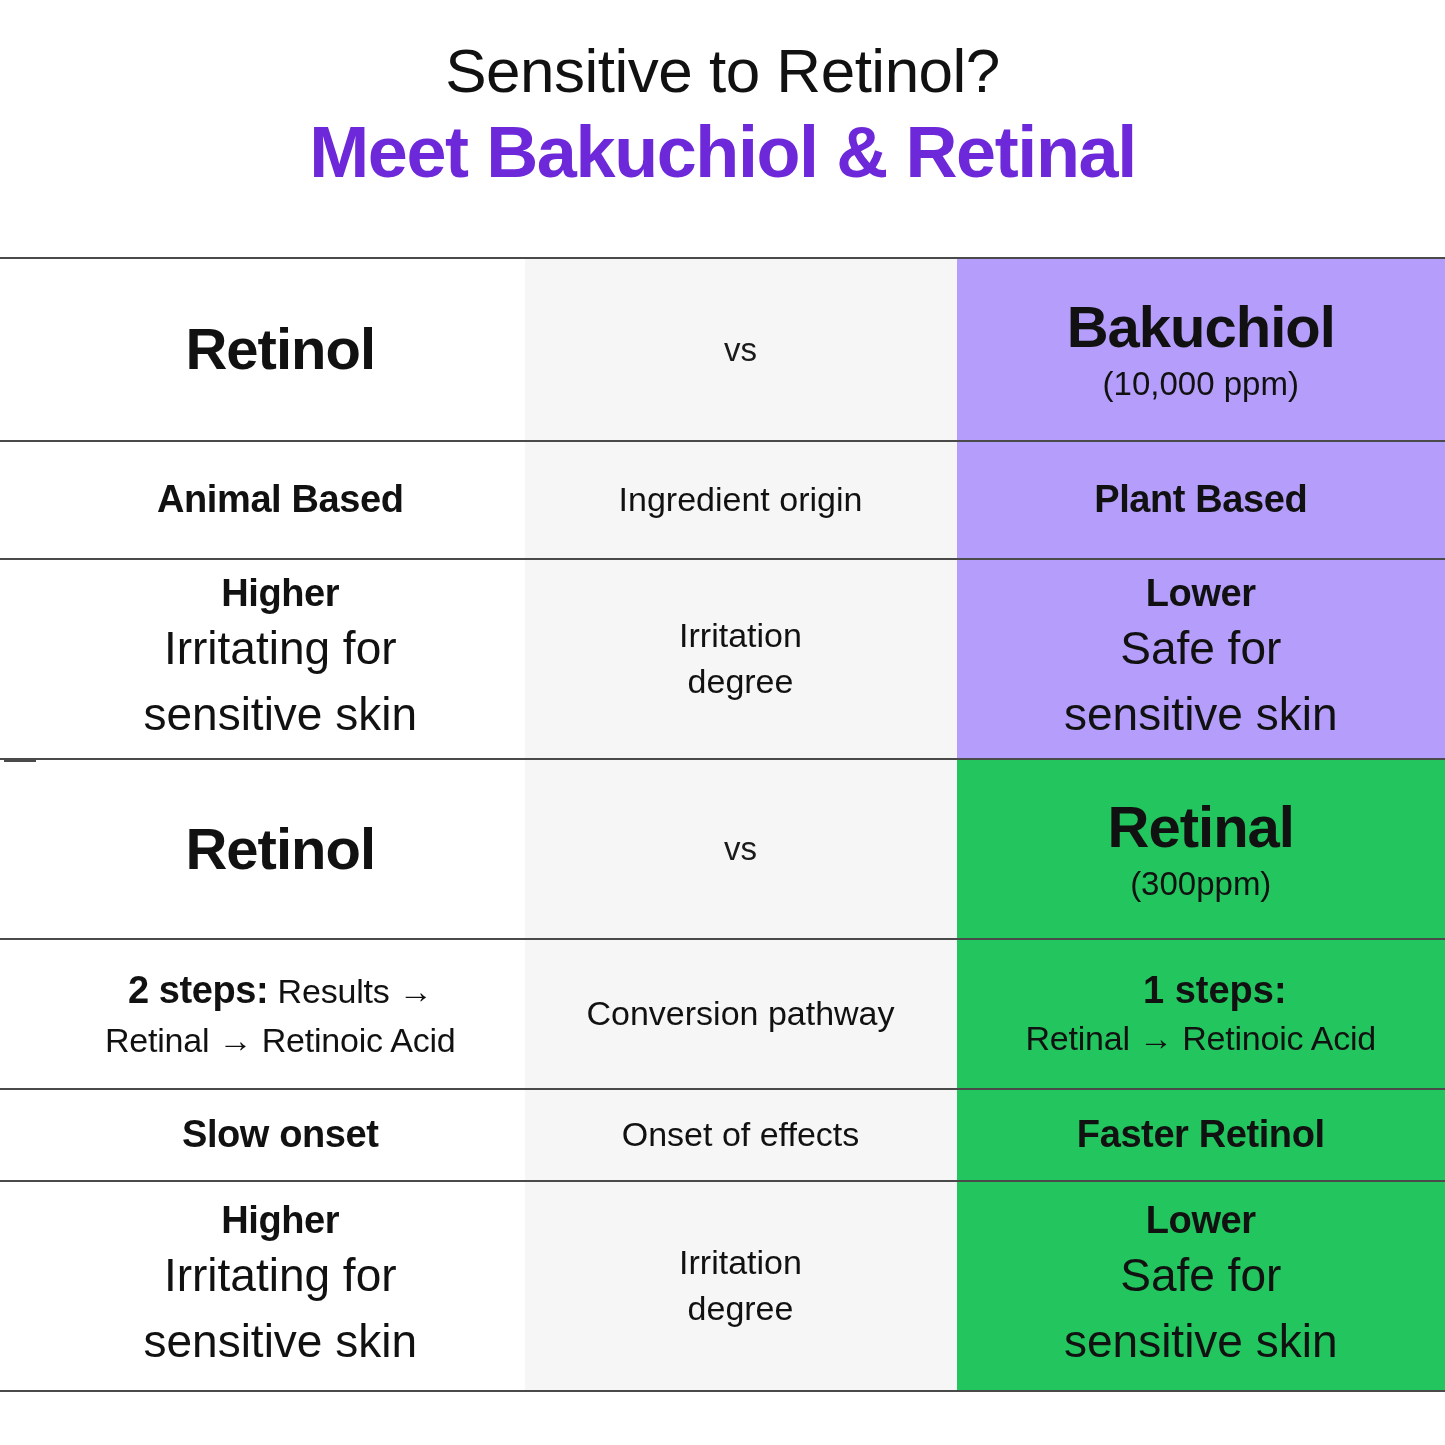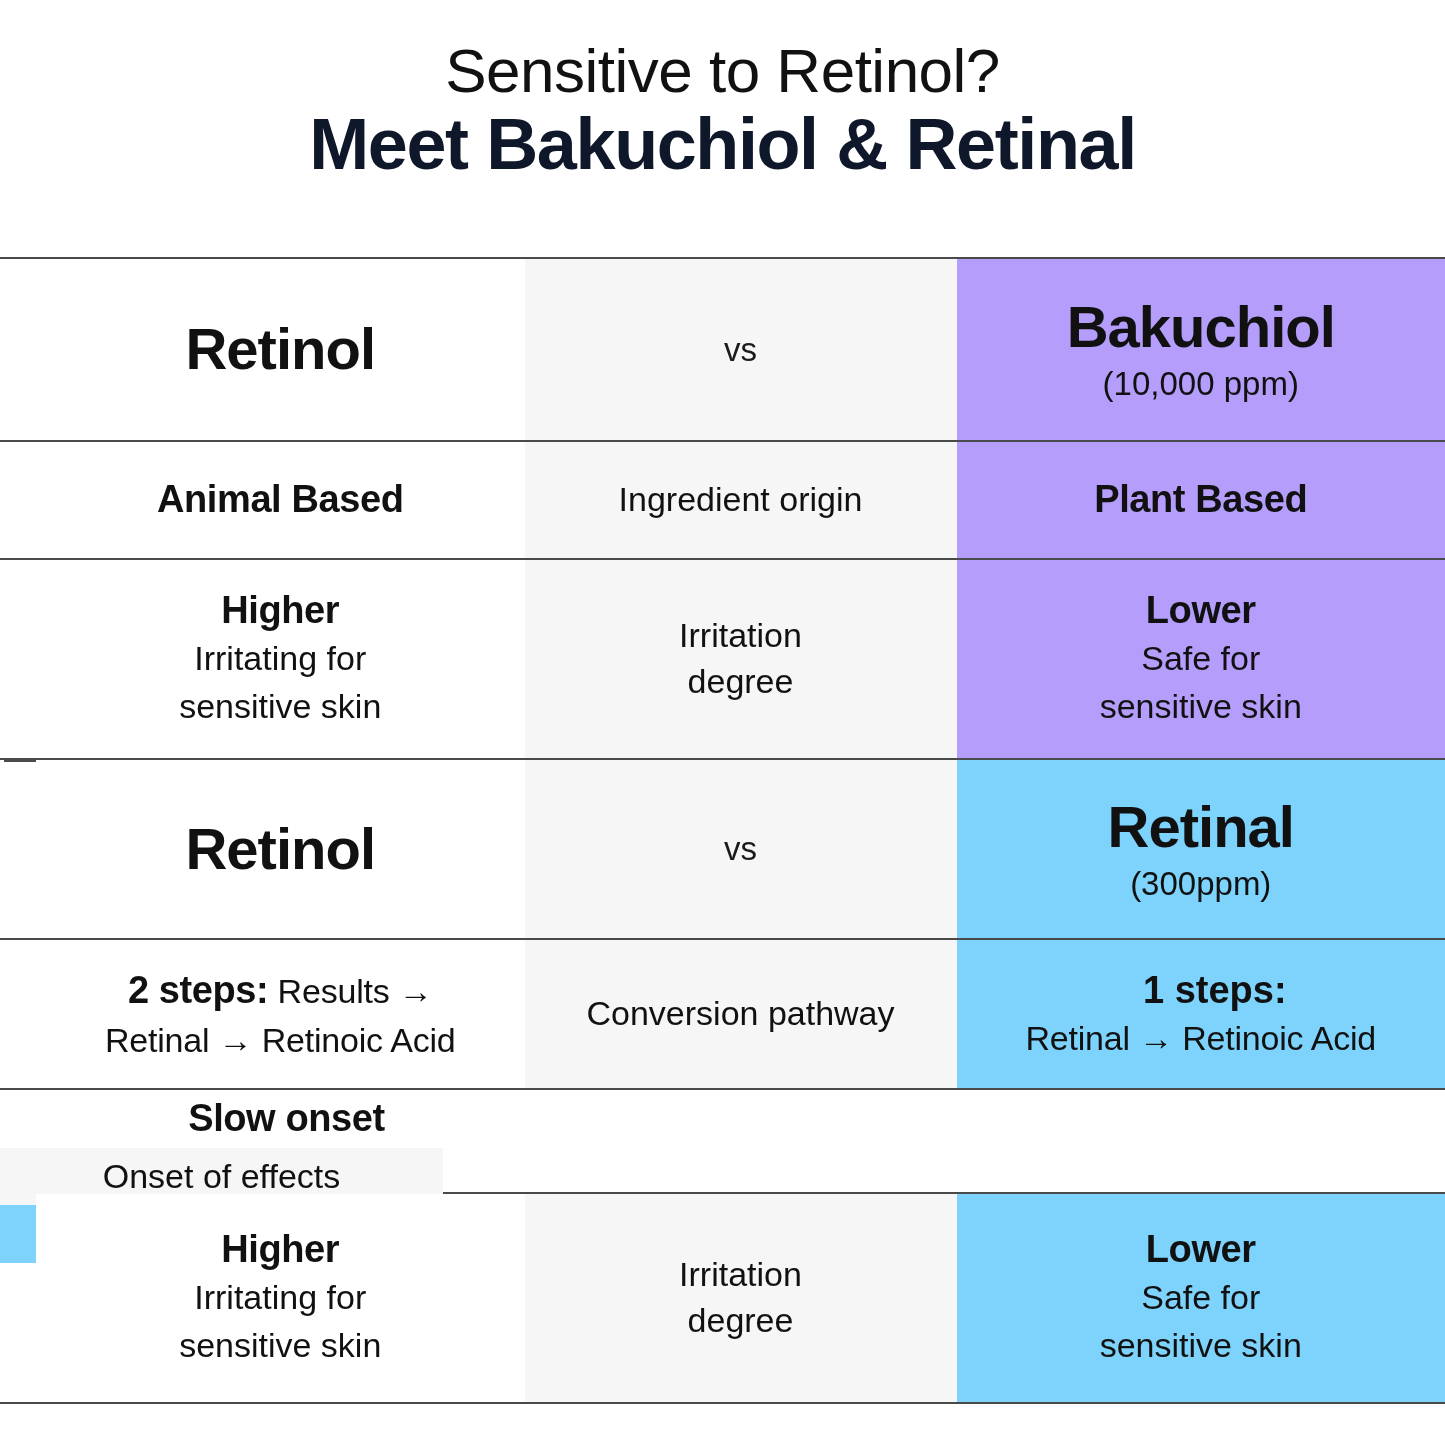--- a/index.html
+++ b/index.html
@@ -42,22 +42,22 @@
     letter-spacing: -0.5px;
     line-height: 1.08;
     color: #111111;
     white-space: nowrap;
   }
   .title-line2 {
     font-size: 72px;
     font-weight: 700;
     letter-spacing: -1.4px;
     line-height: 1.1;
-    margin-top: 0;
-    color: #0f172a;
+    margin-top: 8px;
+    color: #6d28d9;
     white-space: nowrap;
   }
 
   
   .table {
     position: absolute;
     left: 0;
     top: 257px;
     width: 1445px;
     border-top: 2px solid #4a4a4a;
@@ -82,21 +82,21 @@
     justify-content: center;
     text-align: center;
     box-sizing: border-box;
     padding: 6px 10px;
   }
   .cell-left   { width: 501px; background: #ffffff; margin-left: 36px; }
   .cell-mid    { width: 443px; background: #f6f6f6; }
   .cell-right  { width: 501px; }
 
   .right-purple { background: #b49dfb; }
-  .right-yellow { background: #7dd3fc; }
+  .right-yellow { background: #22c55e; }
 
   
   .t-hero {
     font-size: 58px;
     font-weight: 700;
     letter-spacing: -1px;
     line-height: 1.12;
   }
   .t-vs {
     font-size: 33px;
@@ -114,21 +114,21 @@
     font-weight: 700;
     letter-spacing: -0.4px;
     line-height: 1.2;
   }
   .t-reg {
     font-size: 34px;
     font-weight: 400;
     line-height: 1.35;
   }
   .t-reg-tight {
-    font-size: 34px;
+    font-size: 46px;
     font-weight: 400;
     line-height: 1.42;
   }
   .t-small-bold {
     font-size: 38px;
     font-weight: 700;
     line-height: 1.28;
     margin-left: 28px;
   }
   .t-mix {
@@ -144,21 +144,21 @@
   }
   .stack-line { display: block; }
   .nowrap { white-space: nowrap; }
 
   
   .h-hero    { height: 183px; }
   .h-short   { height: 118px; }
   .h-tall    { height: 200px; }
   .h-hero2   { height: 180px; }
   .h-two     { height: 150px; }
-  .h-short2  { height: 104px; flex-direction: column; }
+  .h-short2  { height: 92px; }
   .h-tall2   { height: 210px; }
 </style>
 </head>
 <body>
 
 <div class="page">
 
   <div class="header">
     <div class="title-line1">Sensitive to Retinol?</div>
     <div class="title-line2">Meet Bakuchiol &amp; Retinal</div>

